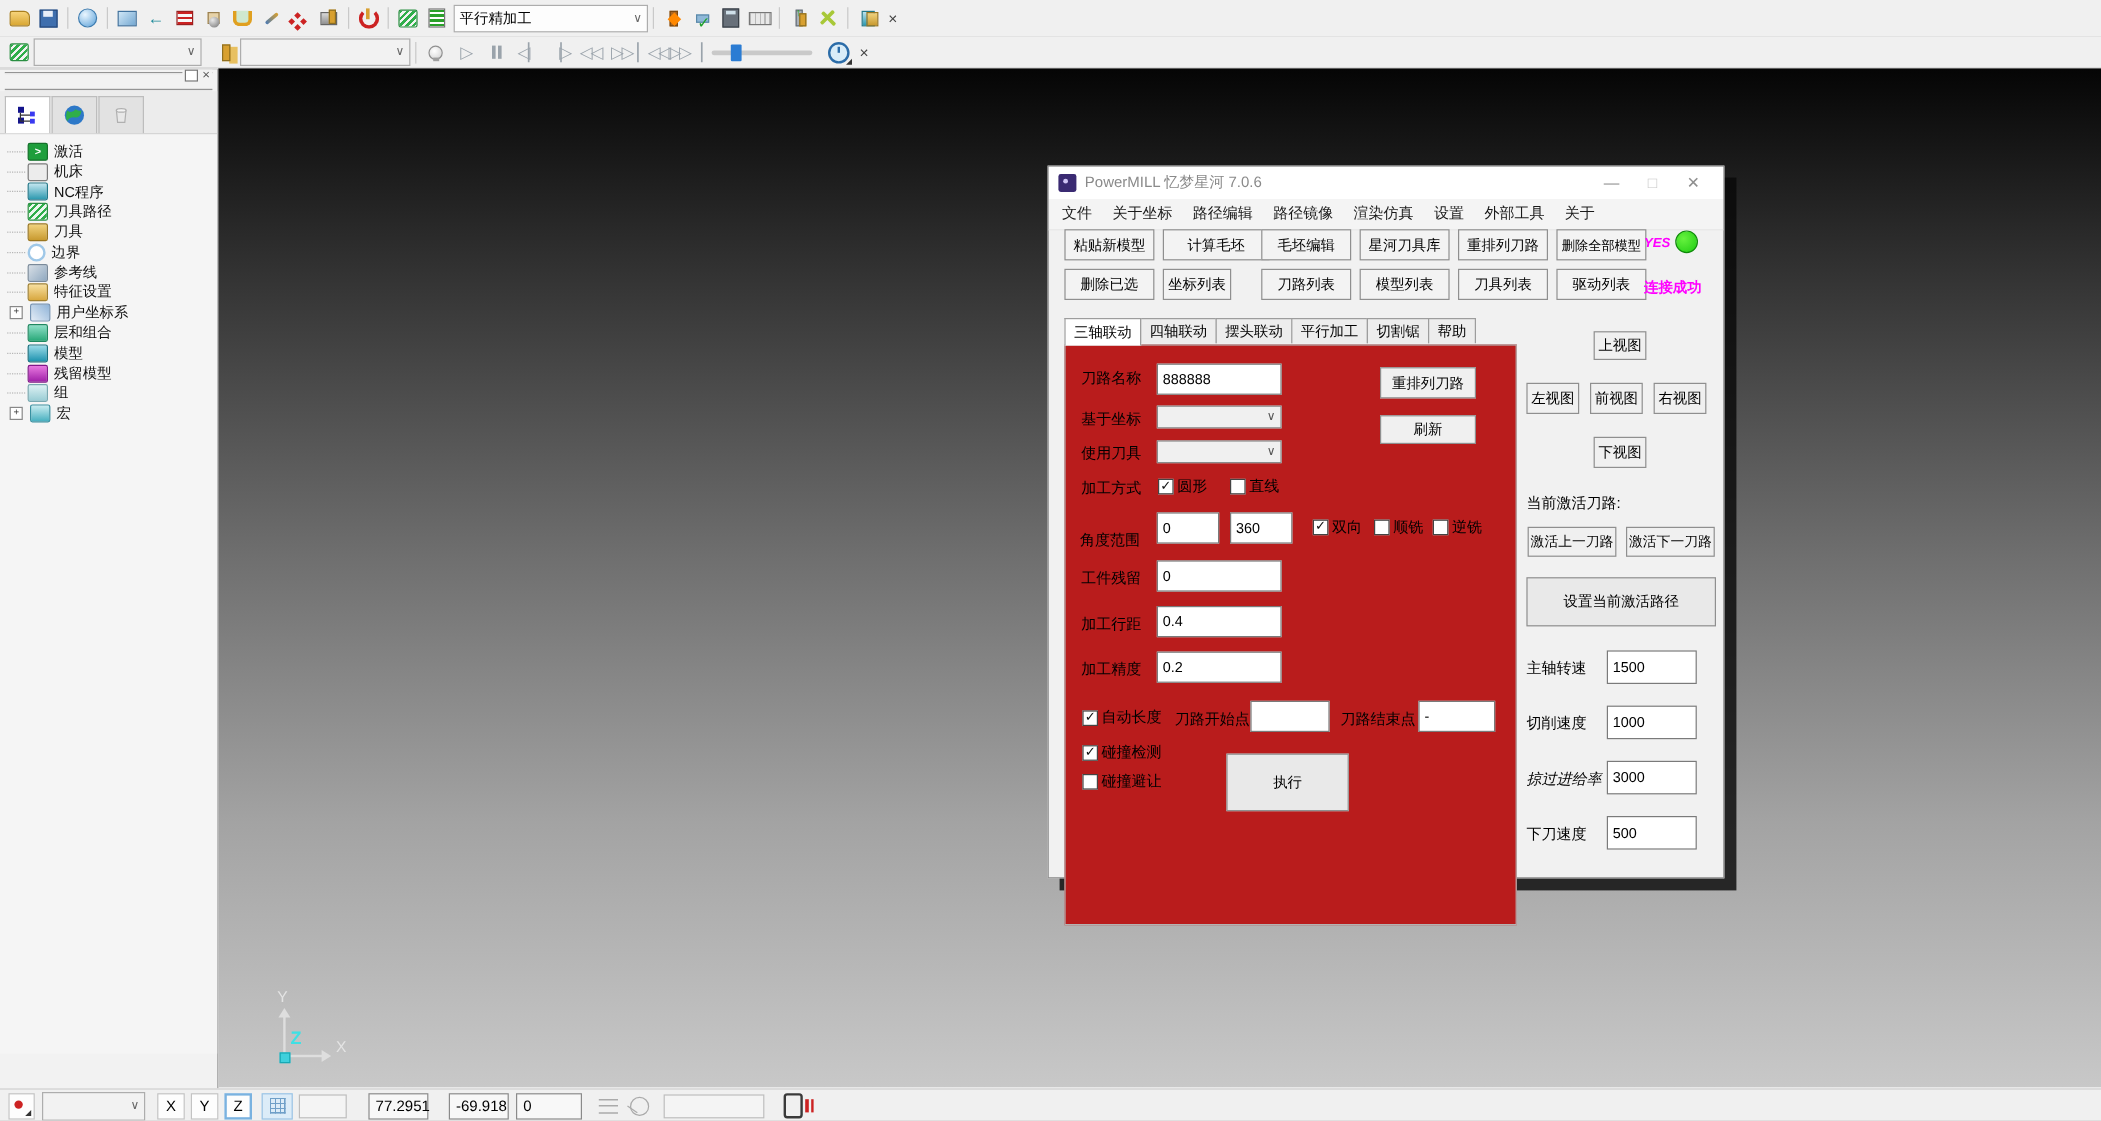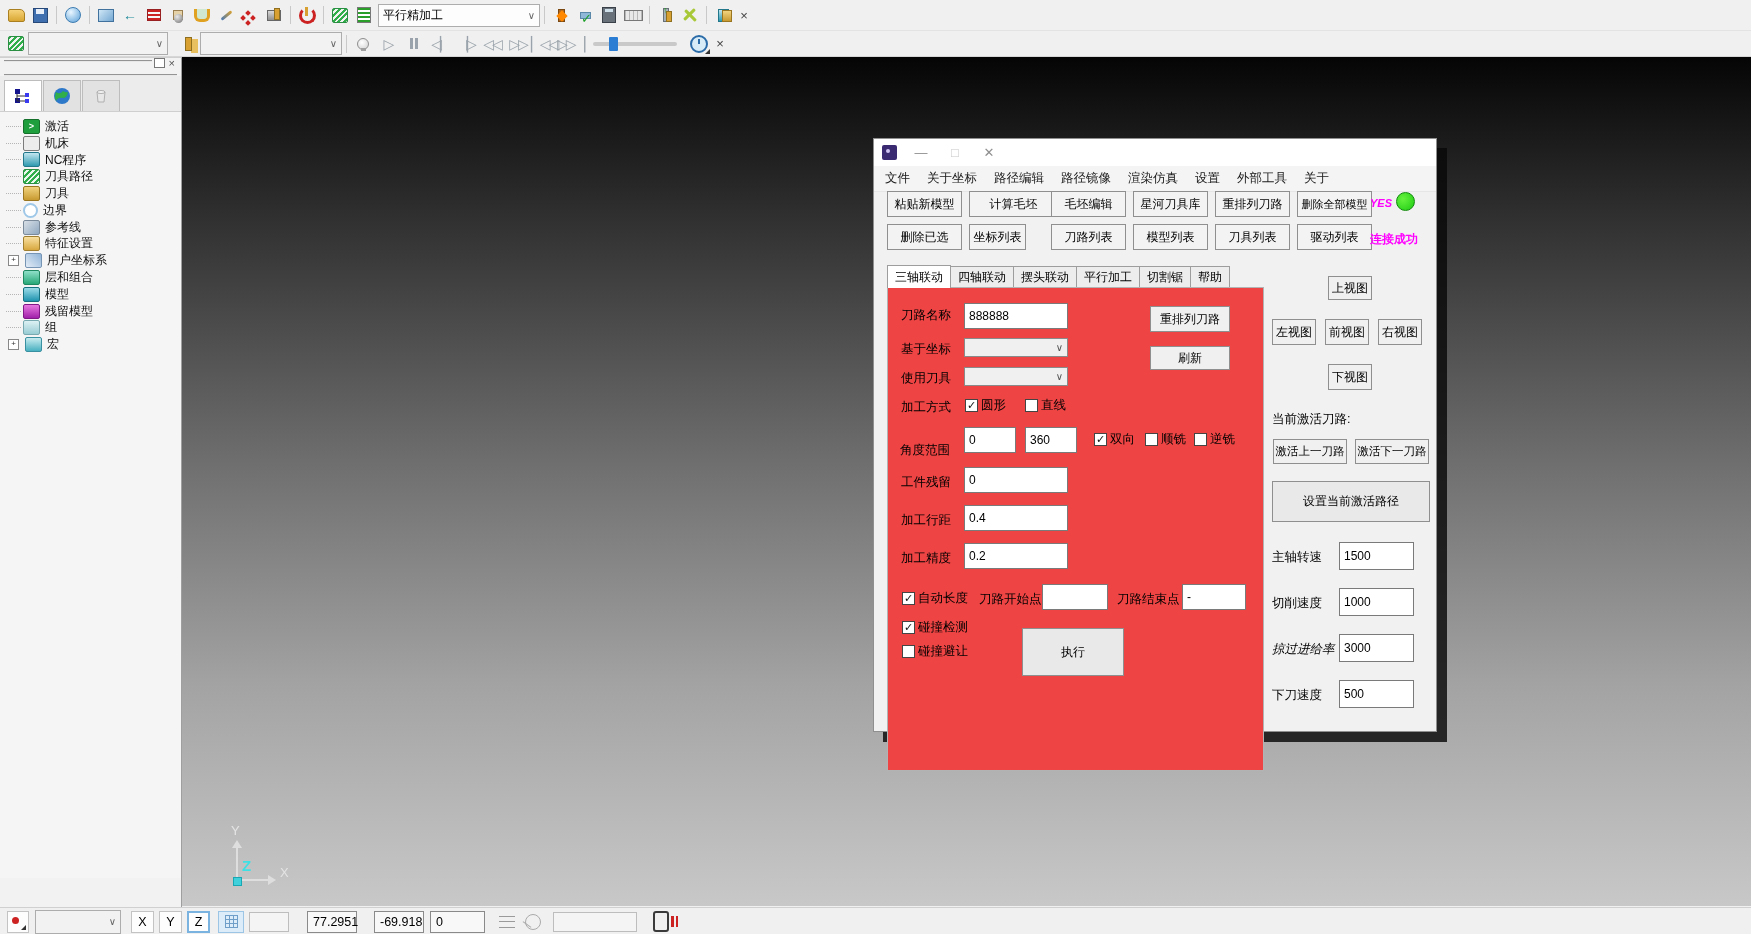--- a/index.html
+++ b/index.html
@@ -79,25 +79,25 @@
   .dwbtn.max{color:#c8c8c8;}
   .dmenu{height:25px;display:flex;align-items:center;gap:17px;padding:0 11px;border-bottom:1px solid #e6e6e6;background:#f4f4f4;}
   .dmenu span{font-size:12.5px;color:#1a1a1a;}
   .abtn{position:absolute;height:26px;background:#f3f3f3;border:1px solid #8f8f8f;font-size:12px;
     display:flex;align-items:center;justify-content:center;box-sizing:border-box;}
   .arow1{top:52px;} .arow2{top:85px;}
   .yes{position:absolute;left:496px;top:58px;color:#ff00ff;font-weight:bold;font-size:11px;font-style:italic;}
   .statcircle{position:absolute;left:522px;top:53px;width:17px;height:17px;border-radius:50%;
     background:radial-gradient(circle at 35% 35%,#66f23e,#1ecb12);border:1px solid #0f8a0a;}
   .connected{position:absolute;left:496px;top:92px;color:#ff00ff;font-size:12px;font-weight:bold;}
-  .tabstrip{position:absolute;left:13px;top:126px;display:flex;align-items:center;}
+  .tabstrip{position:absolute;left:13px;top:126px;display:flex;align-items:flex-start;}
   .dtab{height:21px;padding:0 7px;display:flex;align-items:center;font-size:12px;border:1px solid #9d9d9d;
     border-bottom:none;background:#ededed;margin-right:-1px;box-sizing:border-box;}
   .dtab.active{height:23px;background:#fff;position:relative;z-index:3;}
-  .tabpanel{position:absolute;left:13px;top:148px;width:377px;height:484px;background:#ef4444;border:1px solid #b3b3b3;box-sizing:border-box;z-index:2;}
+  .tabpanel{position:absolute;left:13px;top:148px;width:377px;height:484px;background:#b91c1c;border:1px solid #b3b3b3;box-sizing:border-box;z-index:2;}
   .flabel{position:absolute;font-size:12.5px;color:#000;}
   .finput{position:absolute;background:#fff;border:1px solid #7a7a7a;font-size:12px;padding:0 4px;
     font-family:"Liberation Sans",sans-serif;box-sizing:border-box;}
   .fcombo{position:absolute;background:#f0f0f0;border:1px solid #8a8a8a;display:flex;align-items:center;justify-content:flex-end;box-sizing:border-box;}
   .fcombo .chev{color:#555;font-size:10px;margin-right:4px;}
   .cb{width:13px;height:13px;border:1px solid #444;background:#fff;display:inline-flex;align-items:center;
     justify-content:center;font-size:11px;line-height:11px;flex:none;box-sizing:border-box;}
   .cb.on::before{content:"✓";color:#111;}
   .cbrow{position:absolute;display:flex;align-items:center;gap:3px;font-size:12.5px;}
   .pbtn{position:absolute;background:#f0f0f0;border:1px solid #8f8f8f;font-size:12px;display:flex;
@@ -376,20 +376,21 @@
       <span class="ly">Y</span>
       <span class="lx">X</span>
       <span class="lz">Z</span>
       <span class="oz"></span>
     </div>
   </div>
 
   <div class="dialog">
     <div class="dtitle">
       <span class="dappicon"></span>
+      <span class="dtitletext">PowerMILL 忆梦星河  7.0.6</span>
       <span class="dwbtn">—</span>
       <span class="dwbtn max">□</span>
       <span class="dwbtn">✕</span>
     </div>
     <div class="dmenu">
       <span>文件</span>
       <span>关于坐标</span>
       <span>路径编辑</span>
       <span>路径镜像</span>
       <span>渲染仿真</span>

